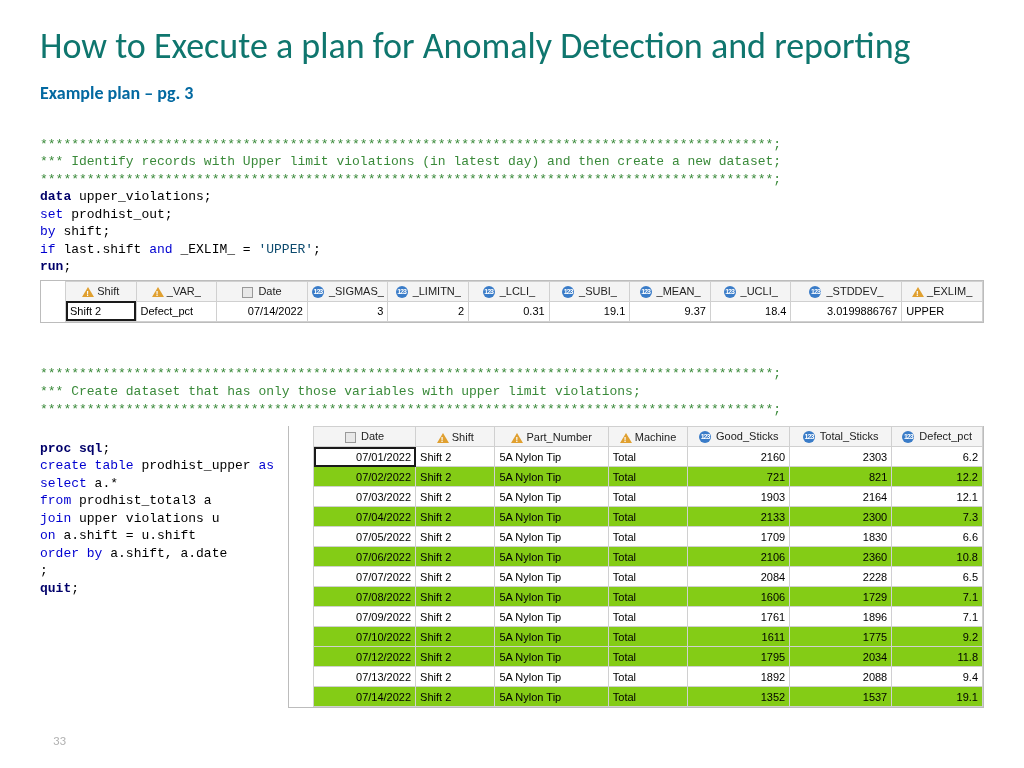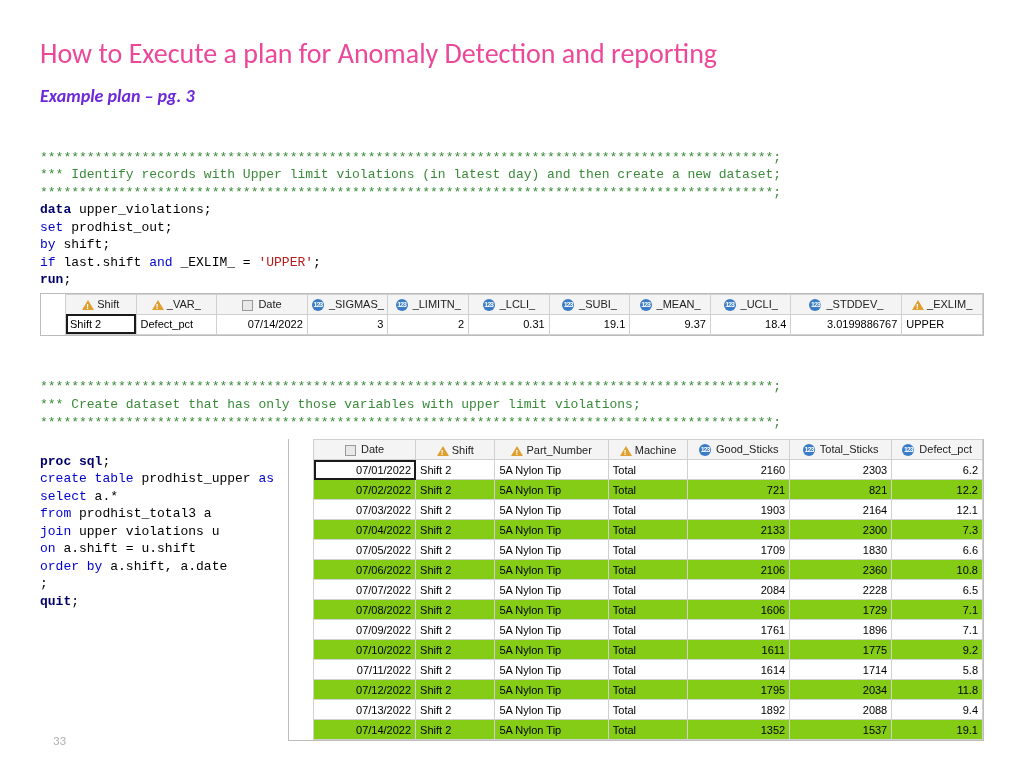--- a/index.html
+++ b/index.html
@@ -7,43 +7,42 @@
     margin: 0;
     padding: 20px 40px;
     font-family: Calibri, Arial, sans-serif;
     background: #fff;
     width: 1024px;
     height: 768px;
     position: relative;
     font-size: 13px;
   }
   .page-title {
-    color: #ec4899;
-    font-size: 28px;
+    color: #0f766e;
+    font-size: 36px;
     font-weight: 400;
-    margin: 16px 0 14px 0;
+    margin: 4px 0 14px 0;
   }
   .subtitle {
-    color: #6d28d9;
+    color: #0369a1;
     font-size: 18px;
     font-weight: bold;
-    margin: 0 0 24px 0;
-    font-style: italic;
+    margin: 0 0 14px 0;
   }
   .code {
     font-family: "Courier New", monospace;
     font-size: 13px;
     line-height: 1.35;
     white-space: pre;
     margin-bottom: 4px;
   }
   .green { color: #3a8a3a; }
   .navy  { color: #00006a; font-weight: bold; }
   .blue  { color: #0000d0; }
-  .purple{ color: #b91c1c; }
+  .purple{ color: #0c4a6e; }
   .black { color: #000; margin-top: 12px; }
 
   .table-wrap {
     margin: 4px 0 10px 0;
     border: 1px solid #bcbcbc;
     overflow: hidden;
     padding-left: 24px;
   }
   table {
     border-collapse: collapse;
@@ -331,29 +330,20 @@
           <tr>
             <td class="r alt">07/10/2022</td>
             <td class="l alt">Shift 2</td>
             <td class="l alt">5A Nylon Tip</td>
             <td class="l alt">Total</td>
             <td class="r alt">1611</td>
             <td class="r alt">1775</td>
             <td class="r alt">9.2</td>
           </tr>
           <tr>
-            <td class="r">07/11/2022</td>
-            <td class="l">Shift 2</td>
-            <td class="l">5A Nylon Tip</td>
-            <td class="l">Total</td>
-            <td class="r">1614</td>
-            <td class="r">1714</td>
-            <td class="r">5.8</td>
-          </tr>
-          <tr>
             <td class="r alt">07/12/2022</td>
             <td class="l alt">Shift 2</td>
             <td class="l alt">5A Nylon Tip</td>
             <td class="l alt">Total</td>
             <td class="r alt">1795</td>
             <td class="r alt">2034</td>
             <td class="r alt">11.8</td>
           </tr>
           <tr>
             <td class="r">07/13/2022</td>

